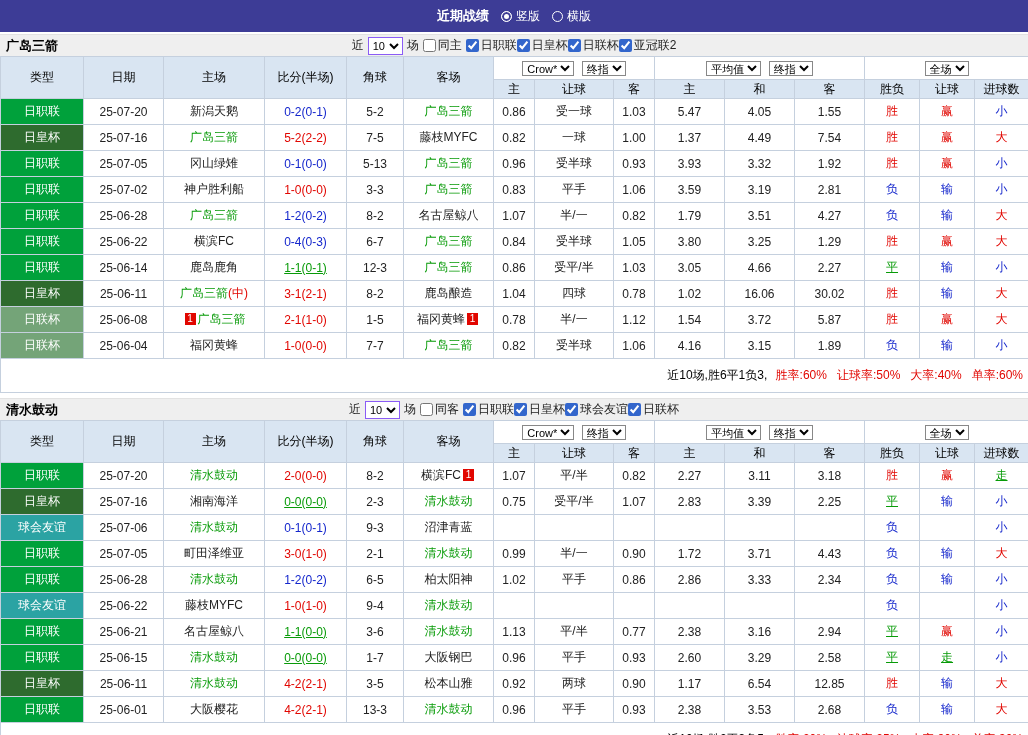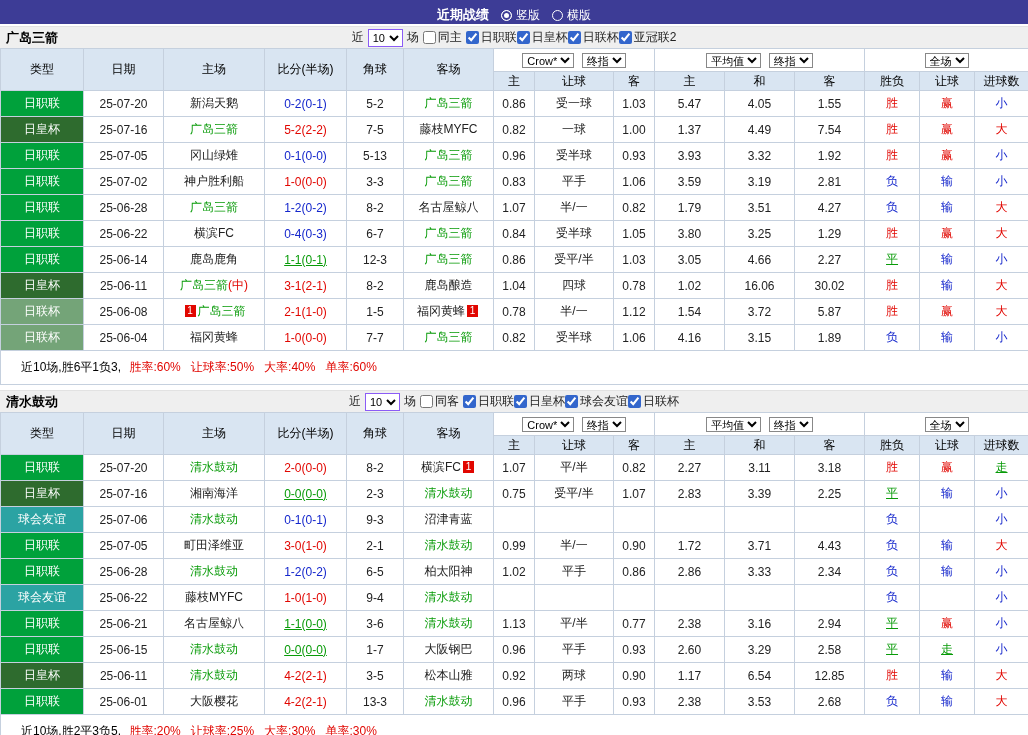--- a/index.html
+++ b/index.html
@@ -5,25 +5,25 @@
   * { box-sizing: border-box; margin: 0; padding: 0; }
   html,body { width: 1028px; }
   body {
     font-family: "Liberation Sans", "DejaVu Sans", sans-serif;
     font-size: 12px;
     color: #222;
     background: #fff;
   }
   
   .topbar {
-    height: 24px;
+    height: 32px;
     background: #3d3c96;
     color: #fff;
     display: flex;
-    align-items: flex-end;
+    align-items: center;
     justify-content: center;
     gap: 12px;
   }
   .topbar .title { font-weight: bold; font-size: 13px; }
   .topbar label { display: inline-flex; align-items: center; gap: 4px; cursor: pointer; font-size: 12px; }
   .topbar input[type=radio] {
     appearance: none; -webkit-appearance: none;
     width: 11px; height: 11px; border: 1px solid #fff; border-radius: 50%; background: transparent;
   }
   .topbar input[type=radio]:checked { background: #fff; box-shadow: inset 0 0 0 2px #3d3c96; }
@@ -56,21 +56,21 @@
     text-align: center;
     overflow: hidden;
     white-space: nowrap;
     font-weight: normal;
   }
   thead th { background: #d9e5f2; color: #000; }
   thead .filter-cell { background: #fff; height: 23px; }
   thead .filter-cell select { height: 15px; font-size: 11px; border: 1px solid #888; background: #fff; margin: 0 2px; }
   thead tr.cols-row th { height: 19px; }
   tbody td { height: 26px; background: #fff; }
-  tfoot td { height: 34px; background: #fff; text-align: left; padding-left: 20px; }
+  tfoot td { height: 34px; background: #fff; text-align: right; padding-left: 20px; }
   tfoot .prefix { color: #000; }
   tfoot .stat { color: #e10600; margin: 0 5px; }
 
   
   td.lg { color: #fff; }
   .lg-jl { background: #00a13b; }   
   .lg-ec { background: #2e6b2e; }   
   .lg-lc { background: #74a478; }   
   .lg-fr { background: #2ba3a3; }   
 

